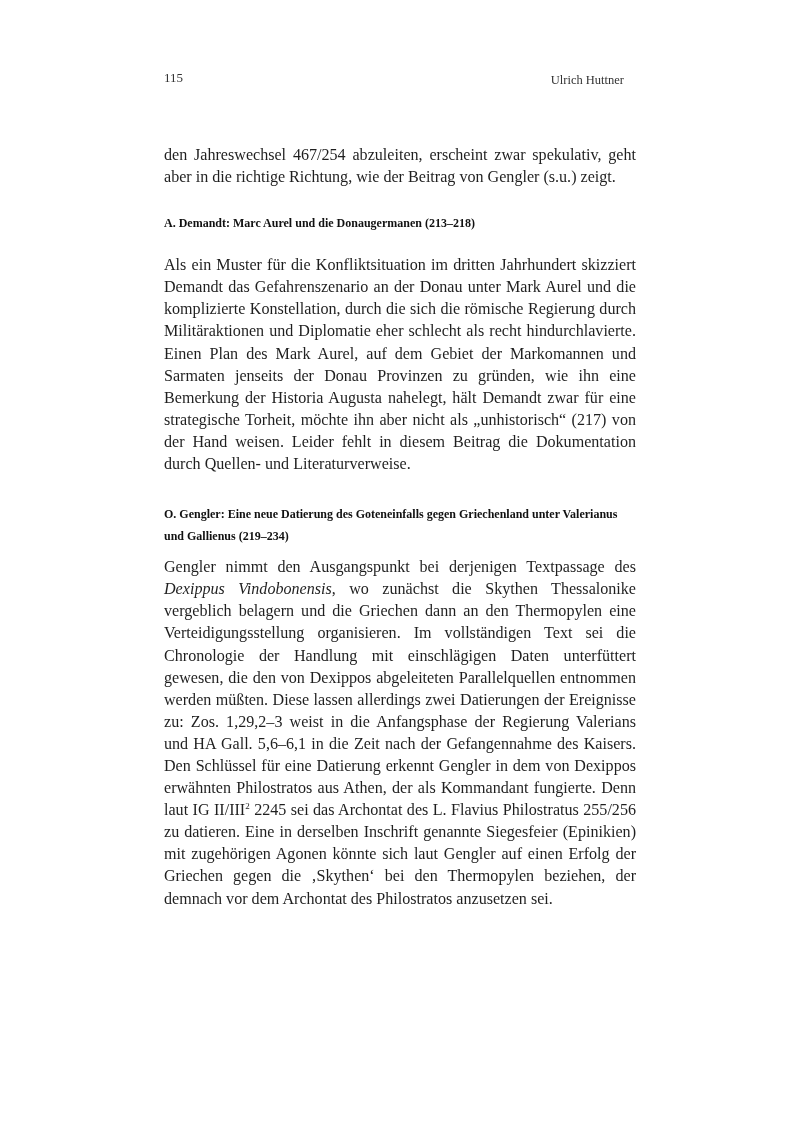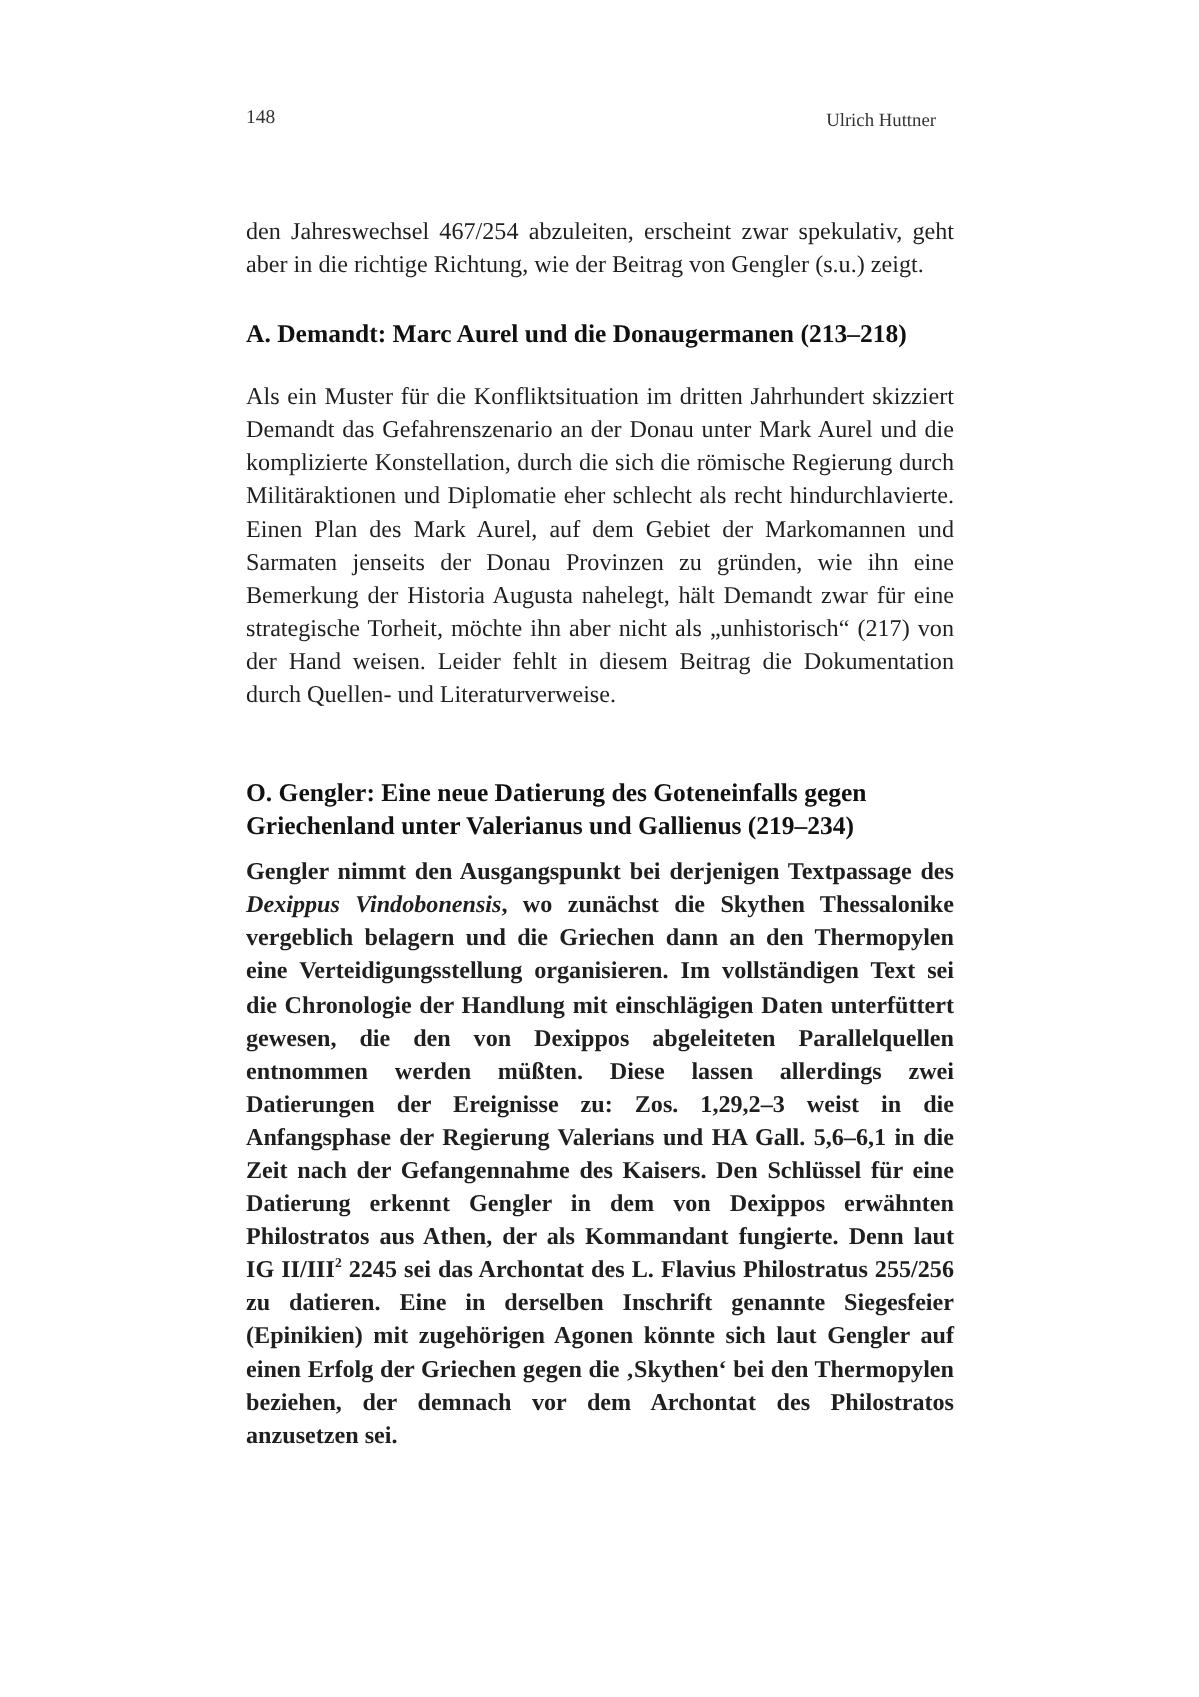--- a/index.html
+++ b/index.html
@@ -3,32 +3,32 @@
 <meta charset="utf-8">
 <style>
   html, body { margin:0; padding:0; background:#ffffff; }
   body { width:799px; height:1131px; position:relative; overflow:hidden;
          font-family:"Liberation Serif","DejaVu Serif",serif; color:#1f1f1f; }
   .page-header { position:absolute; top:70px; left:164px; width:472px; height:20px; font-size:13px; color:#333; }
   .page-number { position:absolute; left:0; top:0; }
   .running-head { position:absolute; left:0; right:12px; text-align:right; top:3px; font-size:12.5px; }
   .content { position:absolute; left:164px; top:144px; width:472px; }
   p { margin:0; font-size:16.1px; line-height:22.1px; text-align:justify; hyphens:manual; }
-  h2 { margin:0; font-size:17px; line-height:22px; font-weight:bold; color:#111; }
+  h2 { margin:0; font-size:12px; line-height:22px; font-weight:bold; color:#111; }
   .sec1-head { margin-top:24px; }
   .sec1-body { margin-top:20px; }
-  .sec2-head { margin-top:43px;font-family:Liberation Serif, serif; }
-  .sec2-body { margin-top:9px;font-weight:bold; }
+  .sec2-head { margin-top:28px;font-family:Liberation Serif, serif; }
+  .sec2-body { margin-top:9px; }
   sup { font-size:9px; line-height:0; vertical-align:super; }
 </style>
 </head>
 <body>
 
 <div class="page-header">
-  <span class="page-number">148</span>
+  <span class="page-number">115</span>
   <div class="running-head">Ulrich Huttner</div>
 </div>
 
 <div class="content">
   <p>den Jahreswechsel 467/254 abzuleiten, erscheint zwar spekulativ, geht aber in die richtige Richtung, wie der Beitrag von Gengler (s.u.) zeigt.</p>
 
   <h2 class="sec1-head">A. Demandt: Marc Aurel und die Donaugermanen (213–218)</h2>
   <p class="sec1-body">Als ein Muster für die Konfliktsituation im dritten Jahrhundert skizziert De­mandt das Gefahrenszenario an der Donau unter Mark Aurel und die kom­plizierte Konstellation, durch die sich die römische Regierung durch Militär­aktionen und Diplomatie eher schlecht als recht hindurchlavierte. Einen Plan des Mark Aurel, auf dem Gebiet der Markomannen und Sarmaten jen­seits der Donau Provinzen zu gründen, wie ihn eine Bemerkung der Historia Augusta nahelegt, hält Demandt zwar für eine strategische Torheit, möchte ihn aber nicht als „unhistorisch“ (217) von der Hand weisen. Leider fehlt in diesem Beitrag die Dokumentation durch Quellen- und Literaturverweise.</p>
 
   <h2 class="sec2-head">O. Gengler: Eine neue Datierung des Goteneinfalls gegen Griechen­land unter Valerianus und Gallienus (219–234)</h2>

